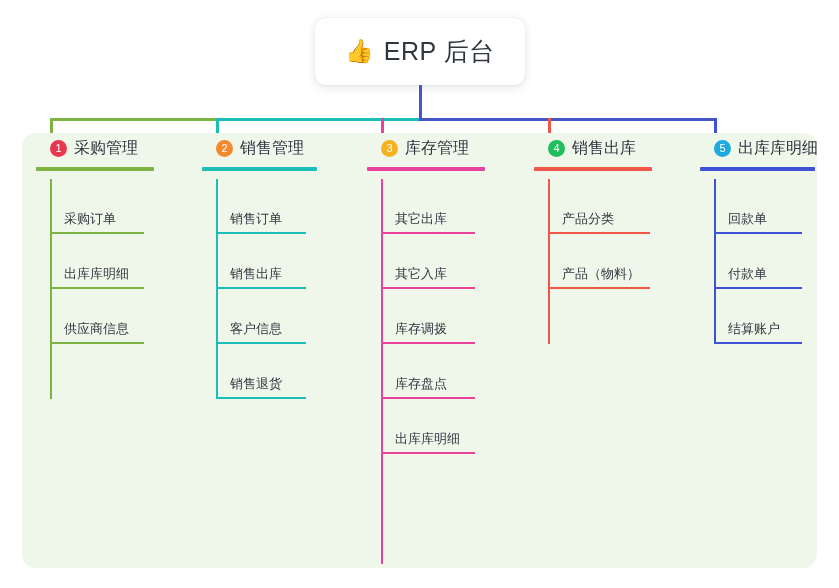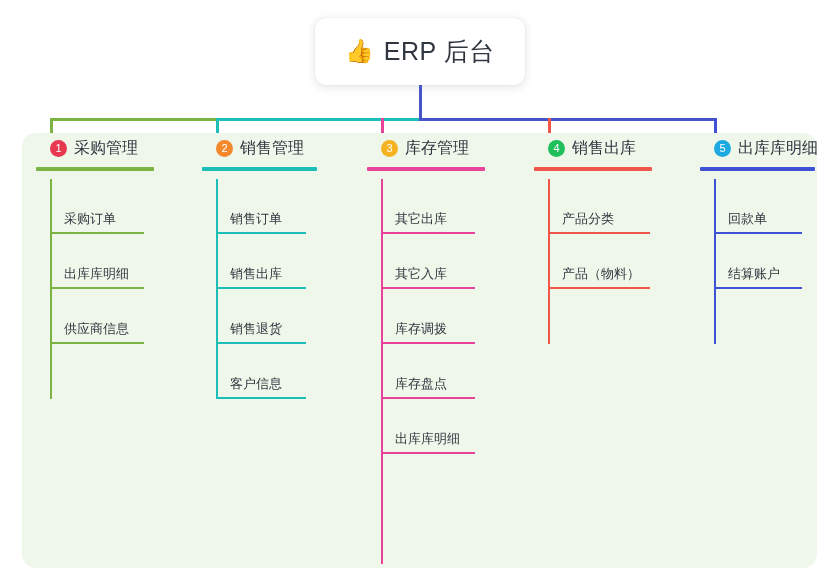--- a/index.html
+++ b/index.html
@@ -183,25 +183,25 @@
         <div class="spine" style="background: rgb(27, 191, 184); height: 220px;"></div>
         <div class="leaf">
           <span class="leaf-label">销售订单</span>
           <div class="leaf-rule" style="background: rgb(27, 191, 184); width: 90px;"></div>
         </div>
         <div class="leaf">
           <span class="leaf-label">销售出库</span>
           <div class="leaf-rule" style="background: rgb(27, 191, 184); width: 90px;"></div>
         </div>
         <div class="leaf">
+          <span class="leaf-label">客户信息</span>
+          <div class="leaf-rule" style="background: rgb(27, 191, 184); width: 90px;"></div>
+        </div>
+        <div class="leaf">
           <span class="leaf-label">销售退货</span>
-          <div class="leaf-rule" style="background: rgb(27, 191, 184); width: 90px;"></div>
-        </div>
-        <div class="leaf">
-          <span class="leaf-label">客户信息</span>
           <div class="leaf-rule" style="background: rgb(27, 191, 184); width: 90px;"></div>
         </div>
       </div>
     </div>
     <div class="column" style="left: 345px;">
       <div class="col-head">
         <span class="badge" style="background: rgb(245, 179, 34);">3</span>
         <span class="col-title">库存管理</span>
       </div>
       <div class="col-rule" style="background: rgb(232, 66, 155); width: 118px;"></div>
@@ -253,18 +253,22 @@
         <span class="col-title">出库库明细</span>
       </div>
       <div class="col-rule" style="background: rgb(63, 81, 213); width: 115px;"></div>
       <div class="leaves">
         <div class="spine" style="background: rgb(63, 81, 213); height: 165px;"></div>
         <div class="leaf">
           <span class="leaf-label">回款单</span>
           <div class="leaf-rule" style="background: rgb(63, 81, 213); width: 88px;"></div>
         </div>
         <div class="leaf">
+          <span class="leaf-label">付款单</span>
+          <div class="leaf-rule" style="background: rgb(63, 81, 213); width: 88px;"></div>
+        </div>
+        <div class="leaf">
           <span class="leaf-label">结算账户</span>
           <div class="leaf-rule" style="background: rgb(63, 81, 213); width: 88px;"></div>
         </div>
       </div>
     </div>
   </div>
 
 </body></html>

